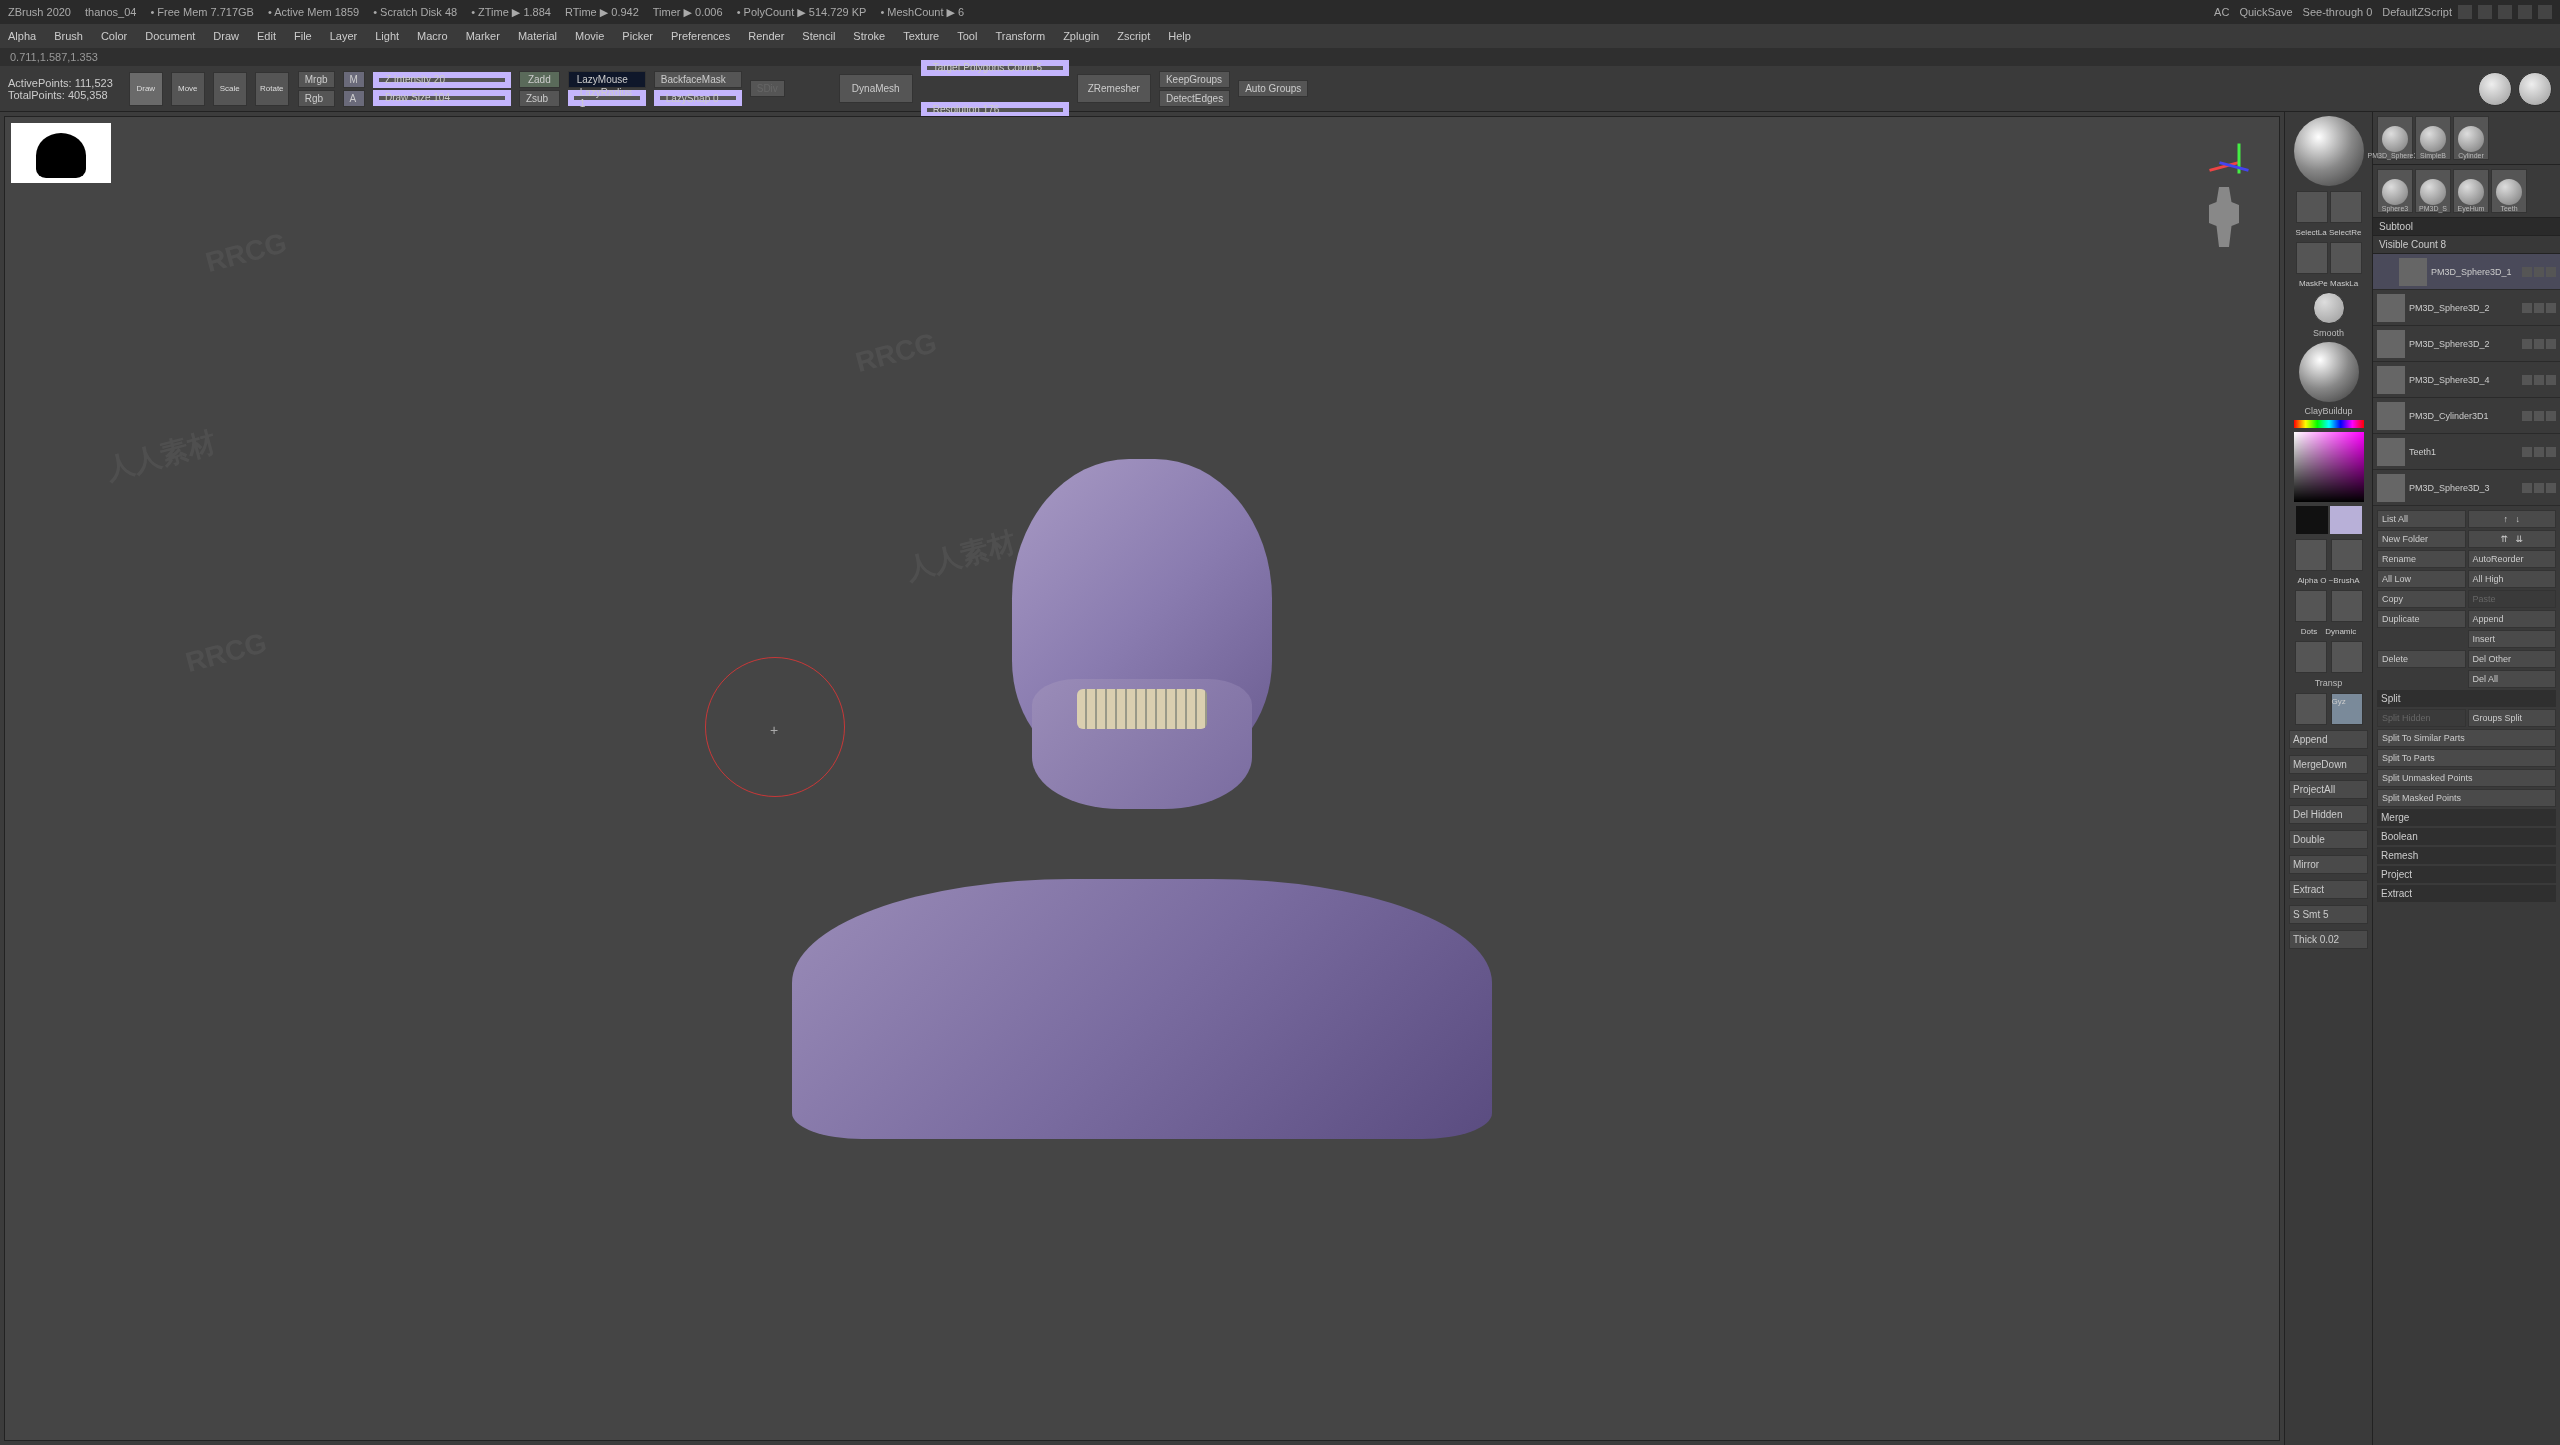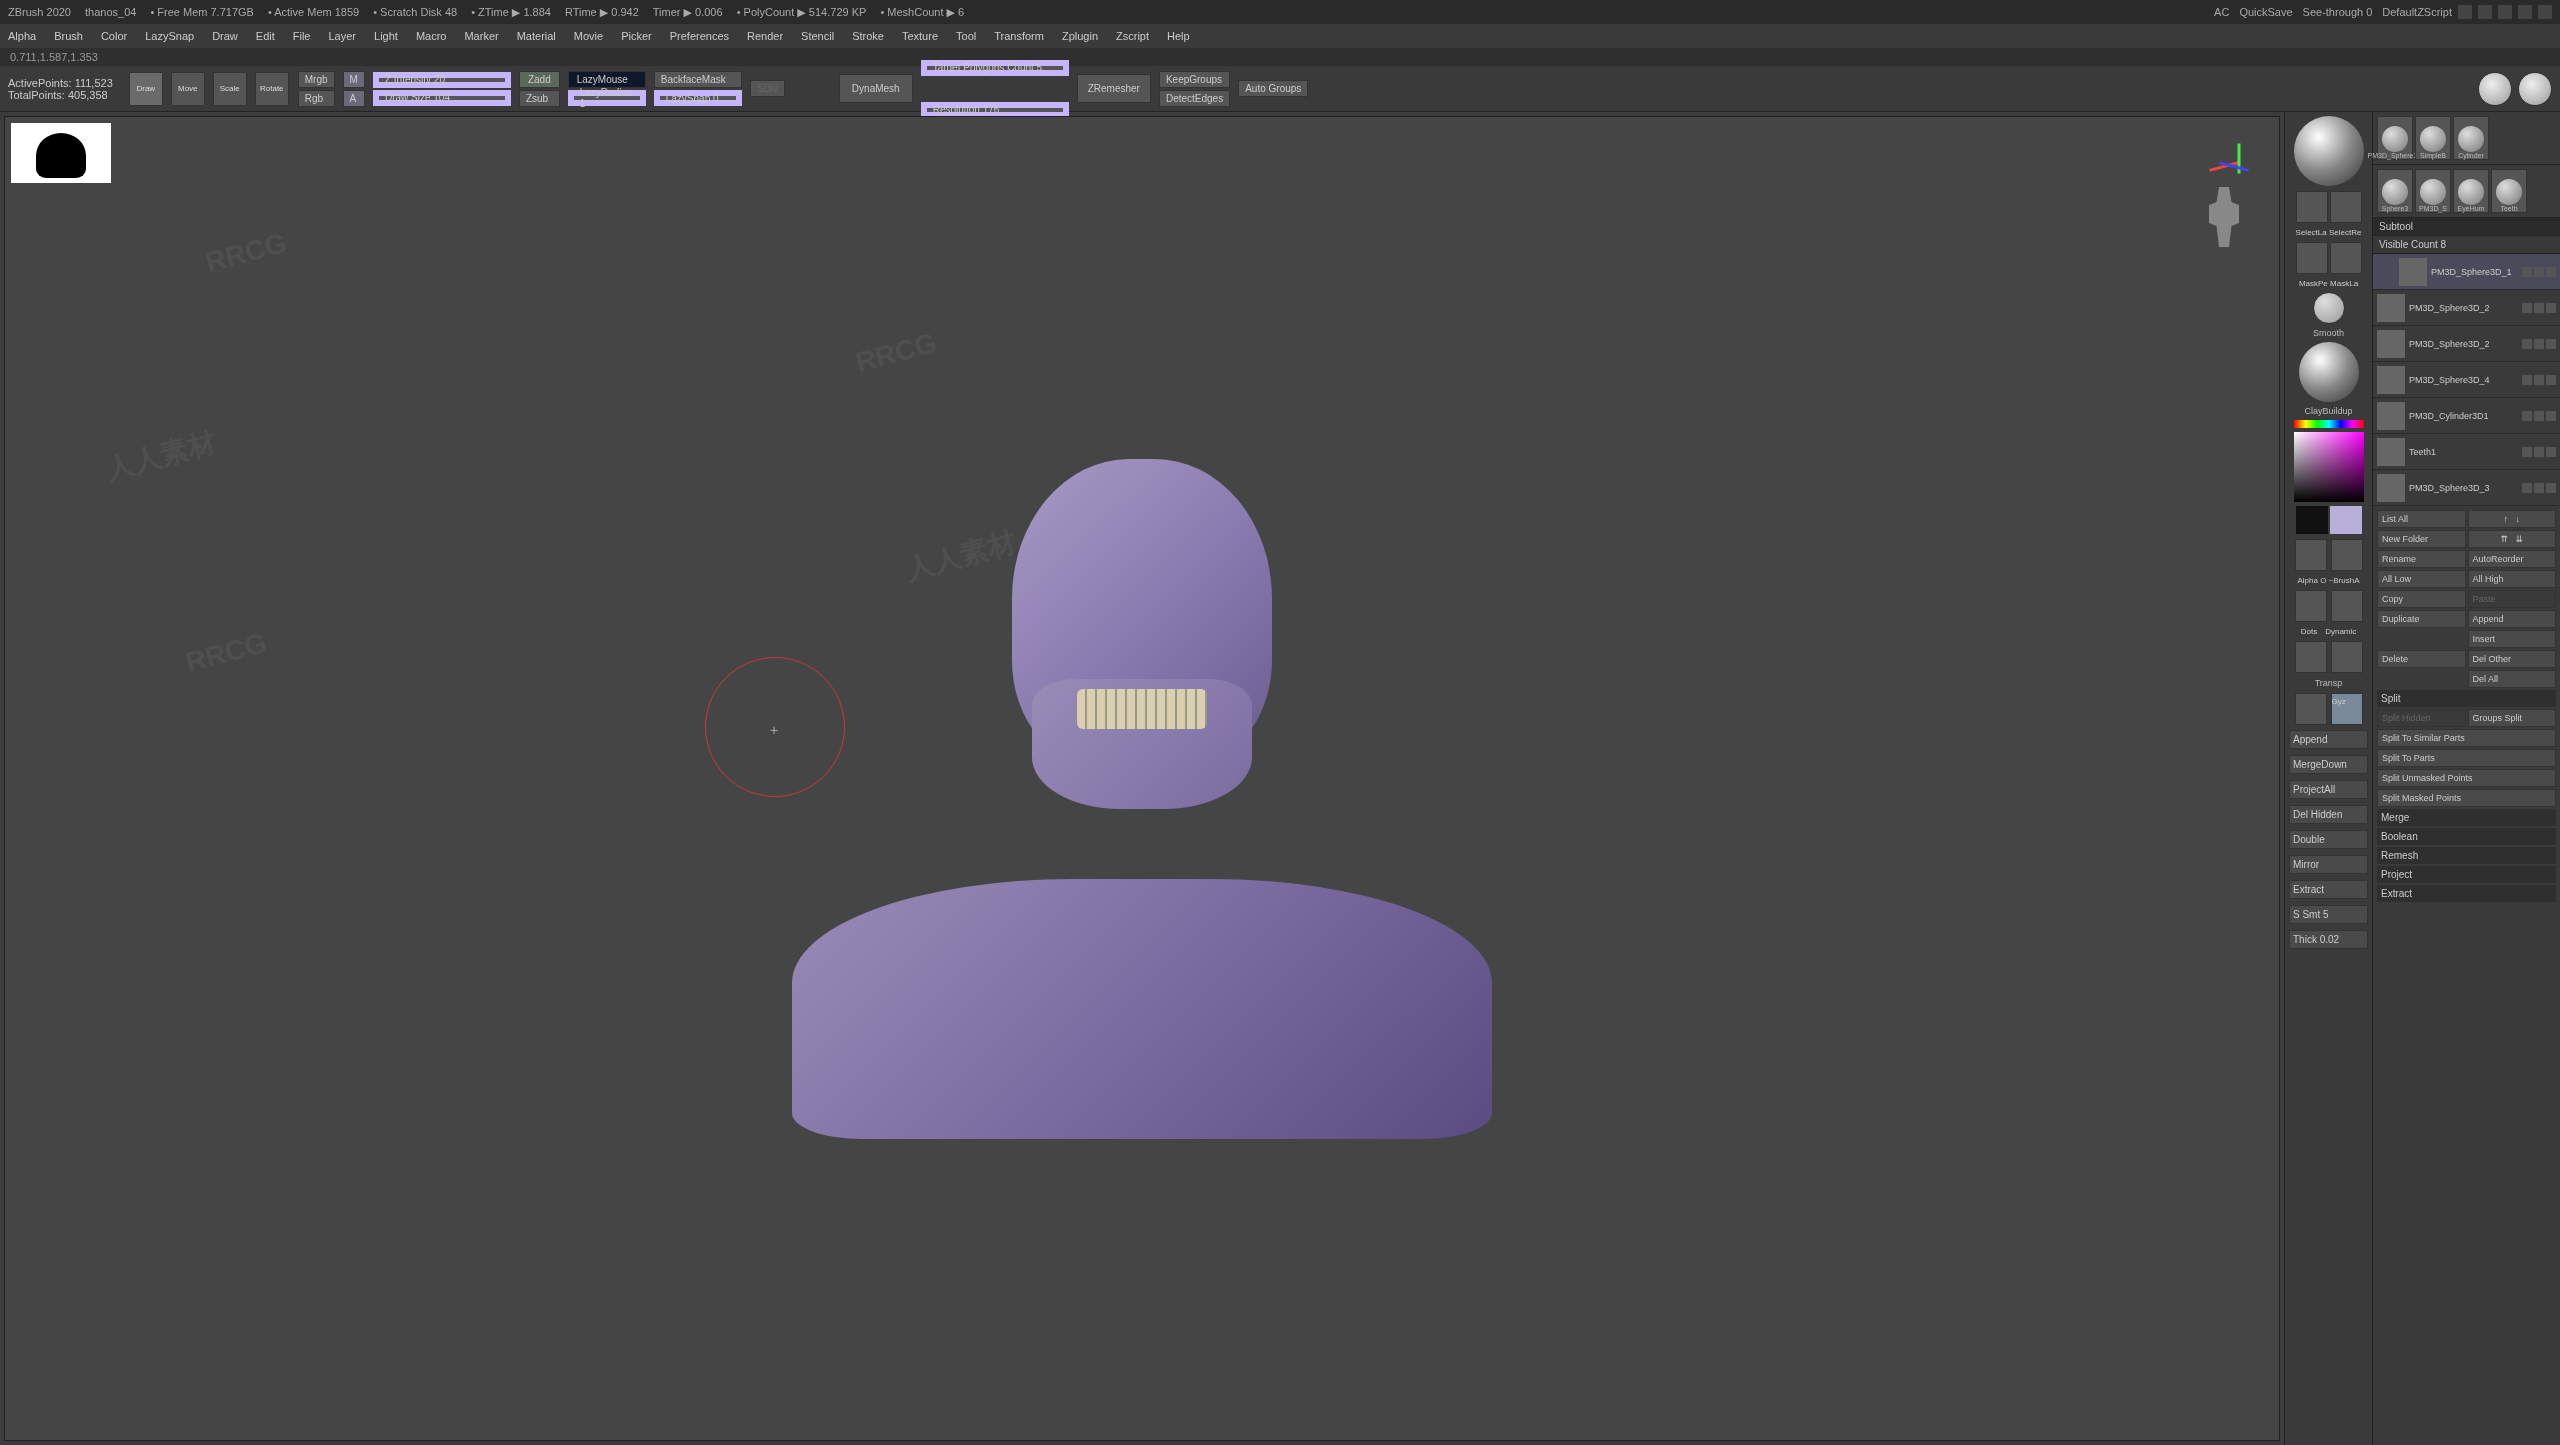--- a/index.html
+++ b/index.html
@@ -108,21 +108,21 @@
     <span class="win-btn"></span>
     <span class="win-btn"></span>
     <span class="win-btn"></span>
     <span class="win-btn"></span>
   </div>
 
   <div class="menubar" id="menubar">
       <span class="menu-item">Alpha</span>
       <span class="menu-item">Brush</span>
       <span class="menu-item">Color</span>
-      <span class="menu-item">LazySnap</span>
+      <span class="menu-item">Document</span>
       <span class="menu-item">Draw</span>
       <span class="menu-item">Edit</span>
       <span class="menu-item">File</span>
       <span class="menu-item">Layer</span>
       <span class="menu-item">Light</span>
       <span class="menu-item">Macro</span>
       <span class="menu-item">Marker</span>
       <span class="menu-item">Material</span>
       <span class="menu-item">Movie</span>
       <span class="menu-item">Picker</span>

